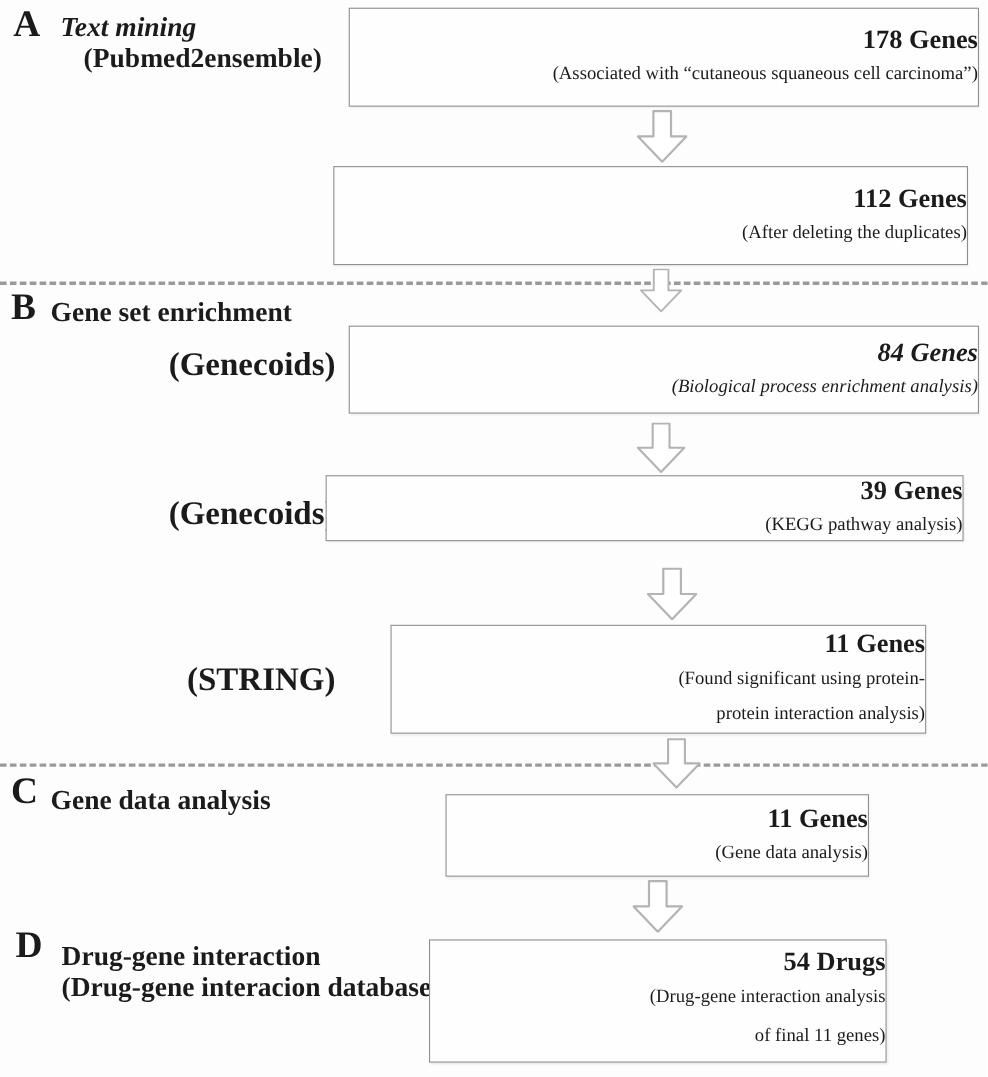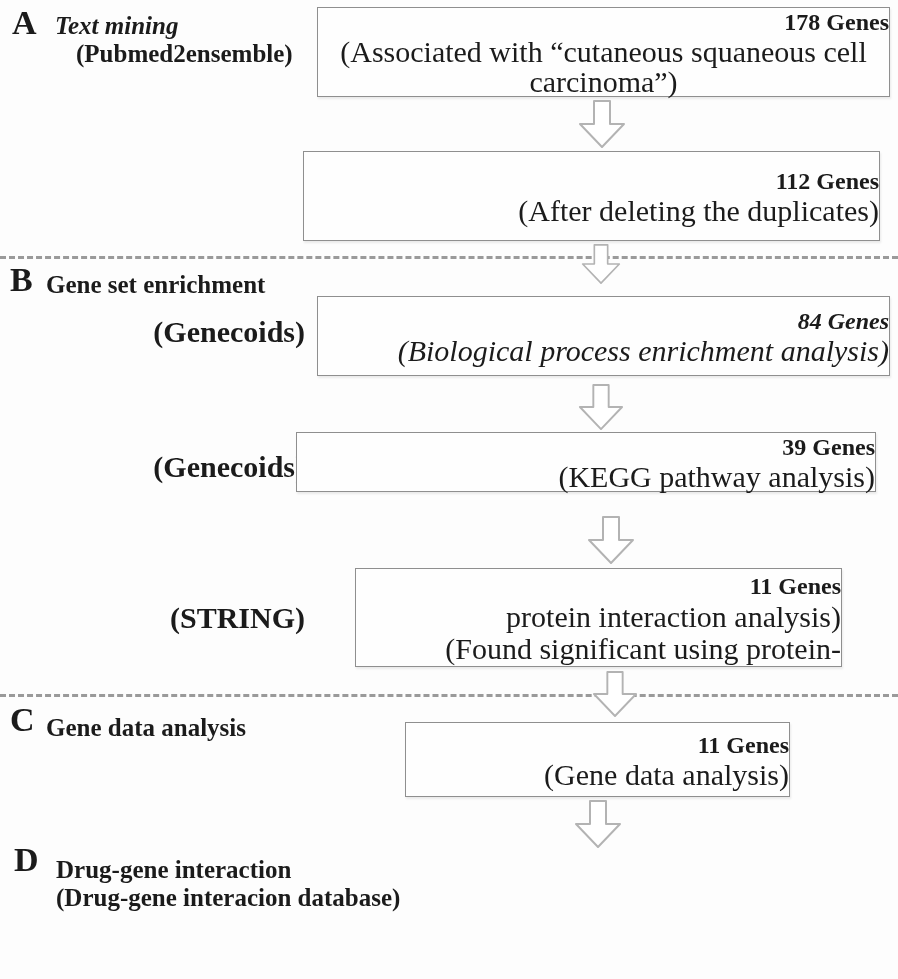--- a/index.html
+++ b/index.html
@@ -35,21 +35,21 @@
     border-radius:0;
     display:flex;flex-direction:column;
     align-items:flex-end;justify-content:center;
     text-align:center;
     box-shadow:1px 2px 2px rgba(0,0,0,0.08);
   }
   .fbox .heading{
     font-size:24px;font-weight:bold;line-height:30px;
   }
   .fbox .bline{
-    font-size:30px;font-weight:normal;line-height:30px;
+    font-size:17px;font-weight:normal;line-height:30px;
   }
   .fbox.tall .bline{line-height:32px;}
   
   .side-label{
     position:absolute;
     width:160px;
     text-align:right;
     font-size:30px;font-weight:bold;
     white-space:nowrap;
   }
@@ -122,22 +122,22 @@
   <div class="arrow" style="left:588px;top:516px;">
     <svg width="46" height="48" viewBox="0 0 46 48">
       <polygon points="15,1 31,1 31,24 45,24 23,47 1,24 15,24" fill="#ffffff" stroke="#b3b3b3" stroke-width="2" stroke-linejoin="round"></polygon>
     </svg>
   </div>
 
   <div class="side-label" style="left:145px;top:601px;">(STRING)</div>
 
   <div class="fbox tall" style="left:355px;top:568px;width:487px;height:99px;">
     <div class="heading">11 Genes</div>
+    <div class="bline">(Found significant using protein-</div>
     <div class="bline">protein interaction analysis)</div>
-    <div class="bline">(Found significant using protein-</div>
   </div>
 
   <div class="arrow" style="left:593px;top:671px;z-index:2;">
     <svg width="44" height="46" viewBox="0 0 46 48">
       <polygon points="15,1 31,1 31,24 45,24 23,47 1,24 15,24" fill="#ffffff" stroke="#b3b3b3" stroke-width="2" stroke-linejoin="round"></polygon>
     </svg>
   </div>
 
   <div class="dash-line" style="top:694px;"></div>
 
@@ -152,14 +152,19 @@
   <div class="arrow" style="left:575px;top:800px;">
     <svg width="46" height="48" viewBox="0 0 46 48">
       <polygon points="15,1 31,1 31,24 45,24 23,47 1,24 15,24" fill="#ffffff" stroke="#b3b3b3" stroke-width="2" stroke-linejoin="round"></polygon>
     </svg>
   </div>
 
   <div class="section-letter" style="left:14px;top:843px;">D</div>
   <div class="section-title" style="left:56px;top:855px;">Drug-gene interaction</div>
   <div class="section-subtitle" style="left:56px;top:883px;">(Drug-gene interacion database)</div>
 
+  <div class="fbox tall" style="left:390px;top:854px;width:416px;height:112px;">
+    <div class="heading">54 Drugs</div>
+    <div class="bline">(Drug-gene interaction analysis</div>
+    <div class="bline" style="line-height:38px;">of final 11 genes)</div>
+  </div>
 
 </div>
 
 </body></html>

